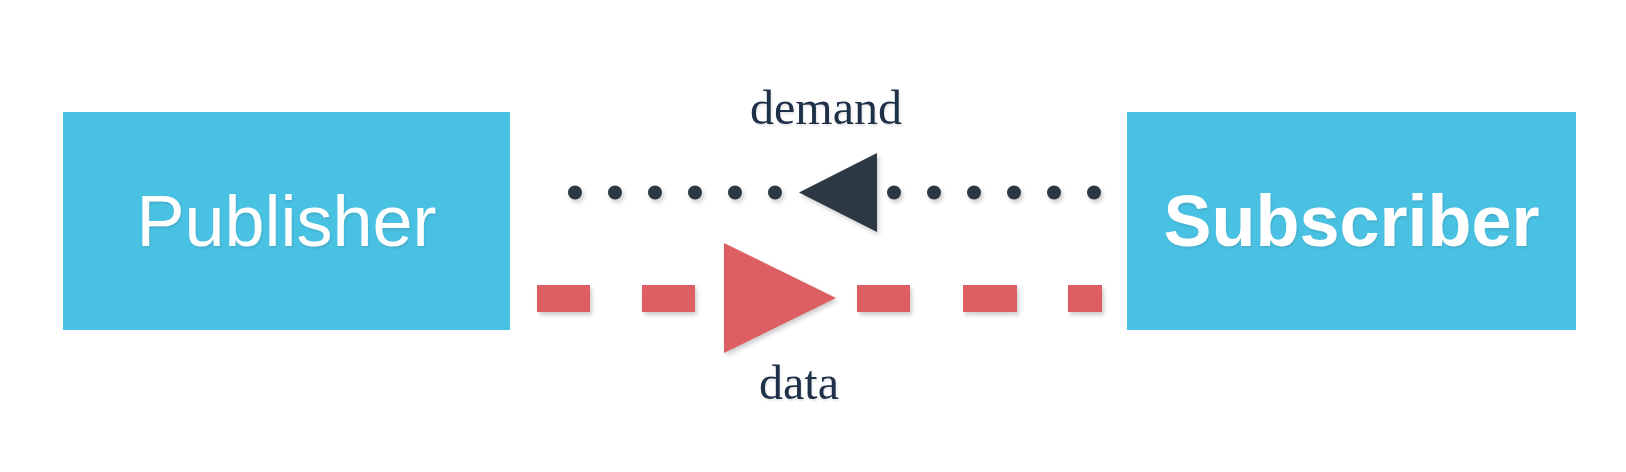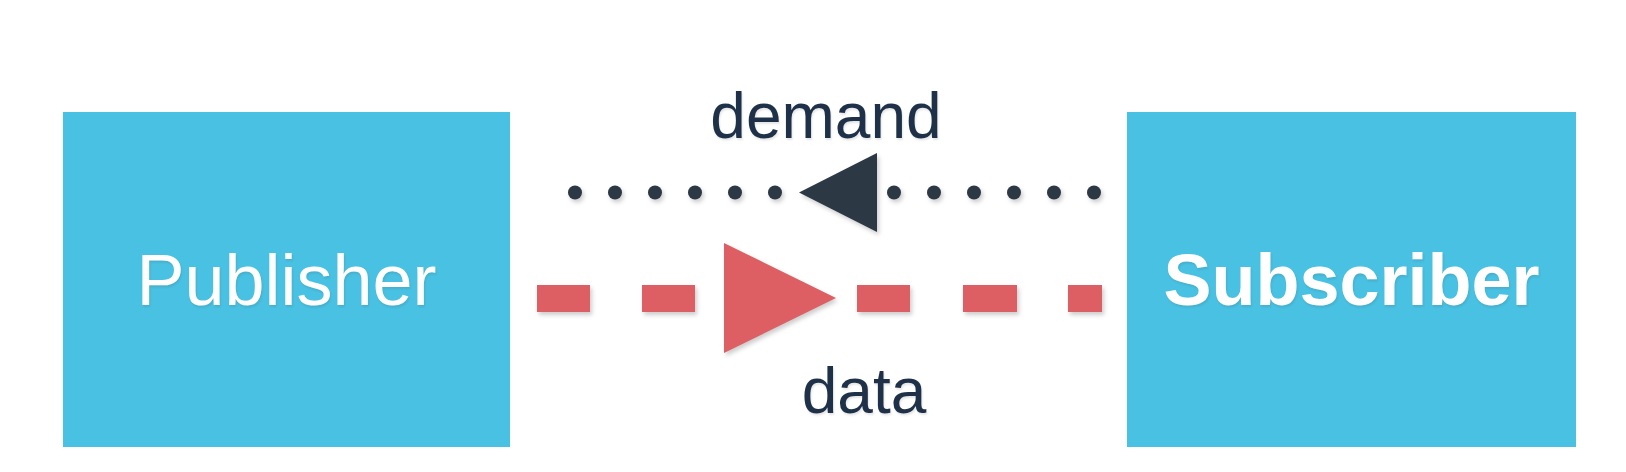--- a/index.html
+++ b/index.html
@@ -11,46 +11,47 @@
     position: relative;
     width: 1626px;
     height: 472px;
     background: var(--background, #ffffff);
     font-family: "Liberation Sans", "DejaVu Sans", sans-serif;
     overflow: hidden;
   }
   .node {
     position: absolute;
     top: 112px;
-    height: 335px;
+    height: 218px;
     background: var(--node-fill, #49C1E2);
     display: flex;
     align-items: center;
     justify-content: center;
   }
   .node-publisher { left: 63px; width: 447px; }
   .node-subscriber { left: 1127px; width: 449px; font-weight: bold; }
   .node-label {
     color: var(--node-text, #ffffff);
     font-size: 72px;
     line-height: 1;
     white-space: nowrap;
     text-shadow: 1px 2px 2px rgba(60,60,60,0.12);
   }
   .edge-label {
     position: absolute;
     transform: translateX(-50%);
-    font-size: 64px;
+    font-size: 48px;
     line-height: 1;
     color: var(--label-text, #1E3148);
     white-space: nowrap;
     text-shadow: 1px 2px 2px rgba(90,90,90,0.15);
+    font-family: Liberation Serif, serif;
   }
   .edge-label-demand { left: 826px; top: 84px; }
-  .edge-label-data   { left: 864px; top: 359px; }
+  .edge-label-data   { left: 799px; top: 359px; }
   .arrows-svg {
     position: absolute;
     left: 0;
     top: 0;
   }
   .arrow-group {
     filter: drop-shadow(2px 3px 2px rgba(90,90,90,0.30));
   }
   .dot      { fill: var(--dark, #2C3945); }
   .tri-dark { fill: var(--dark, #2C3945); }

